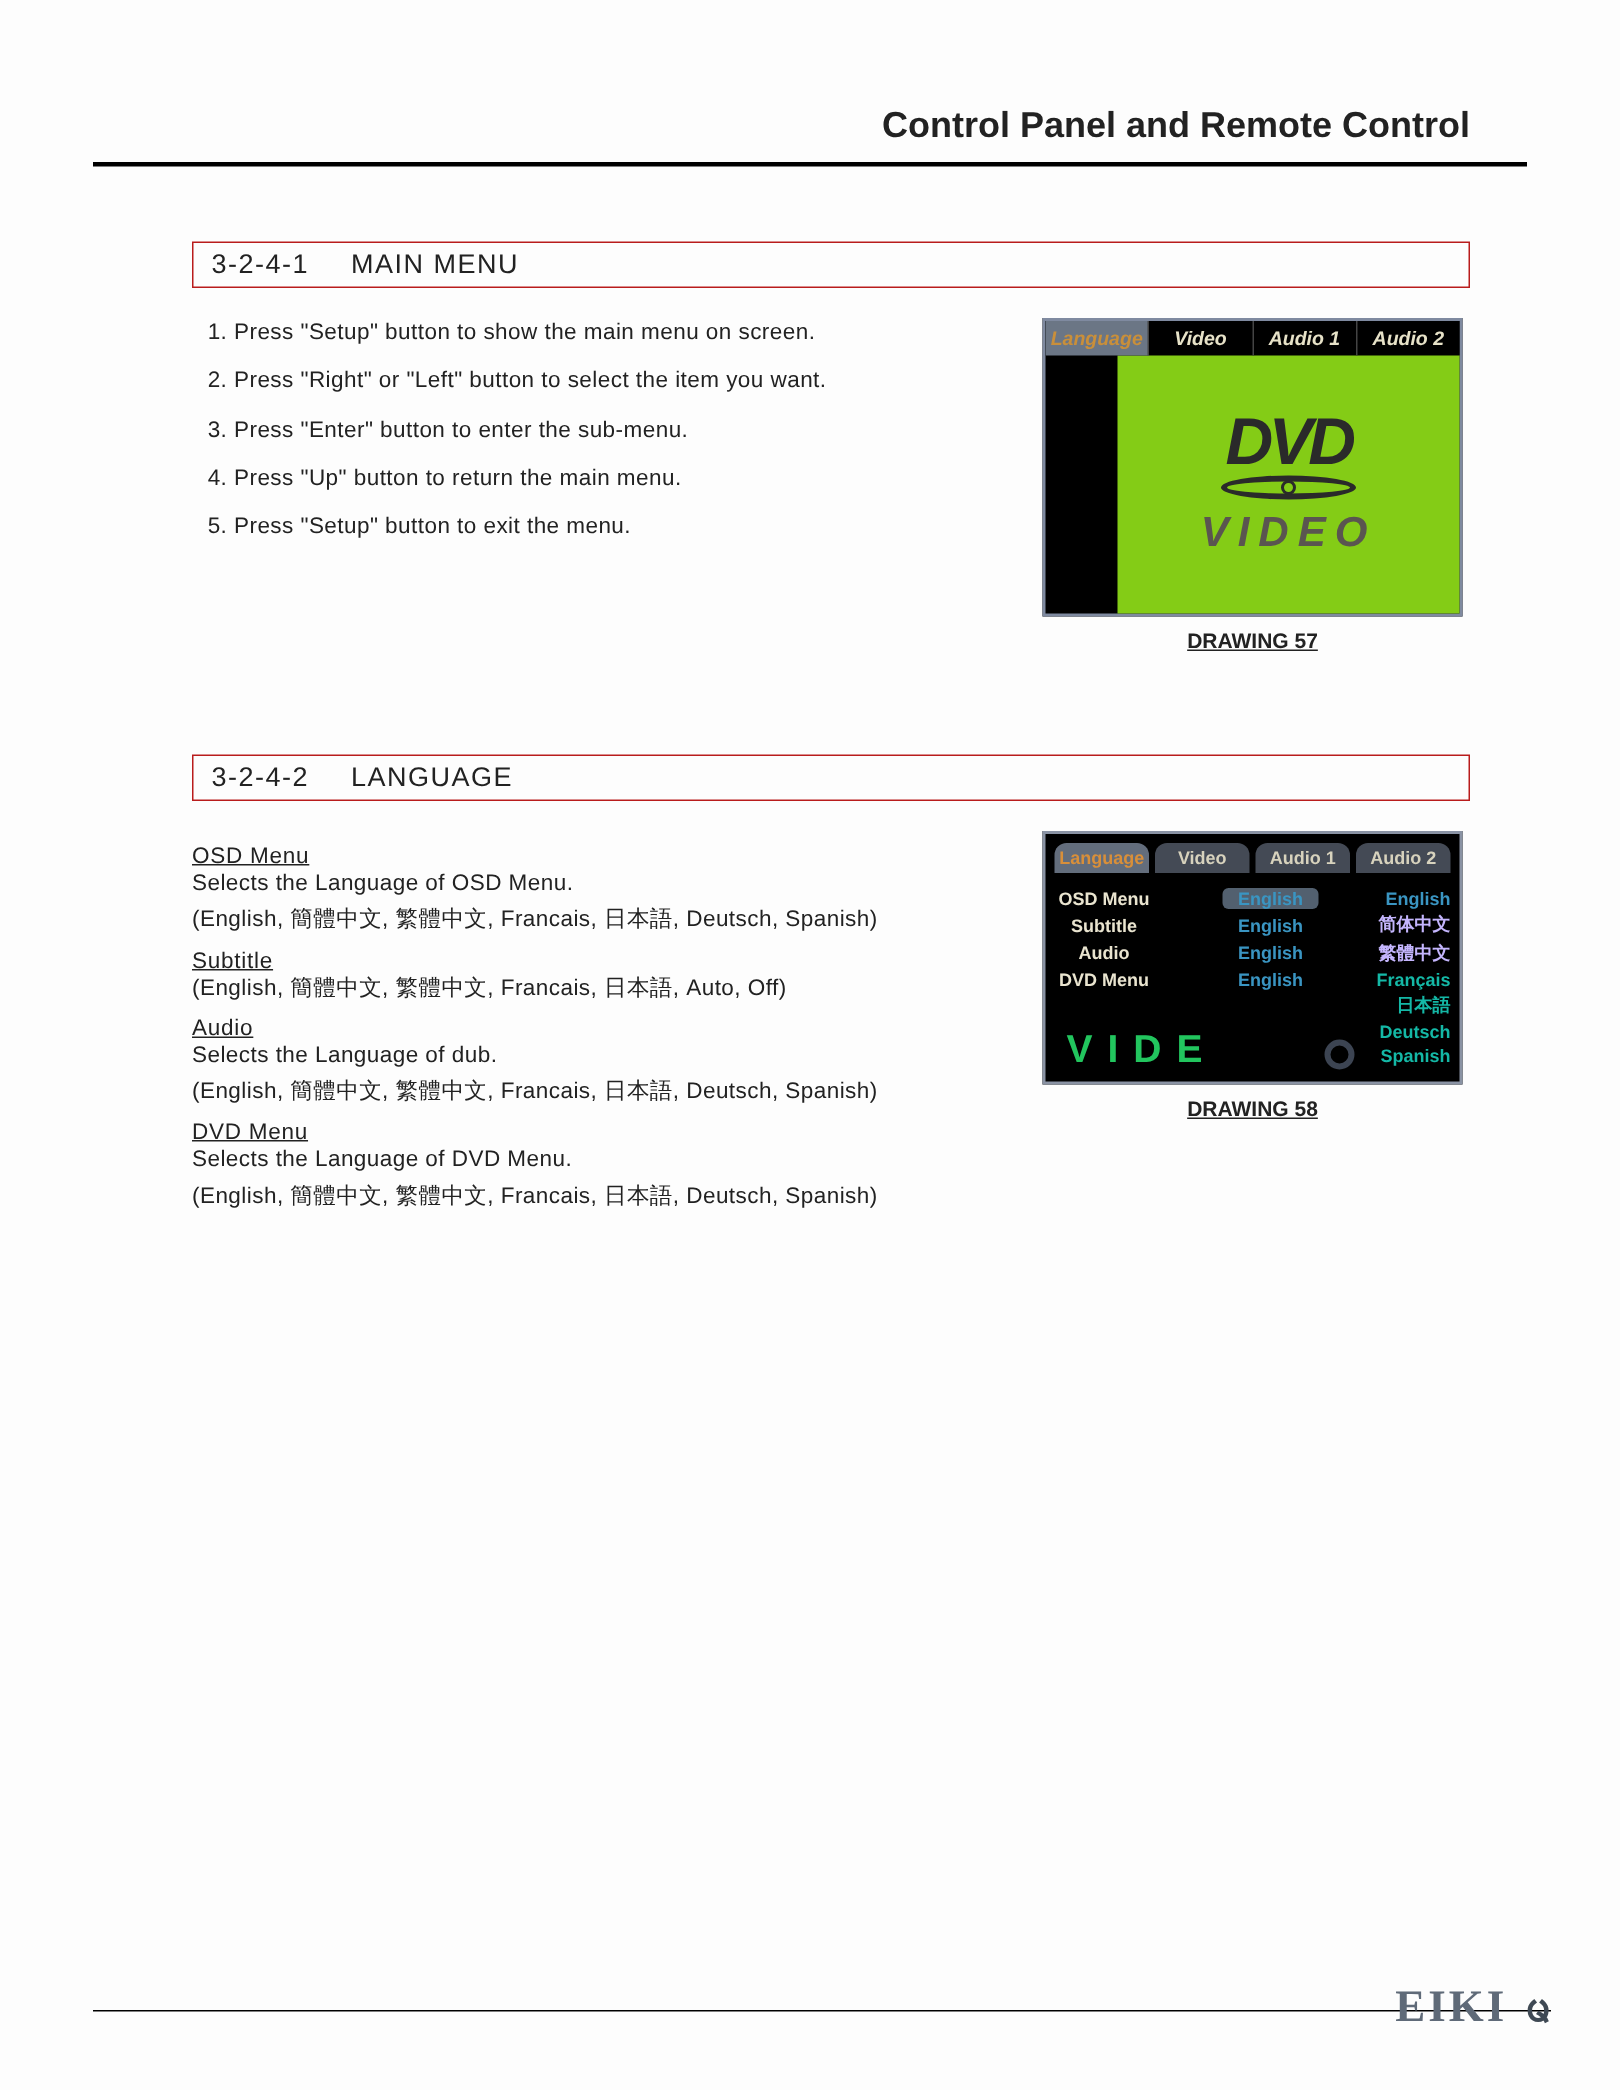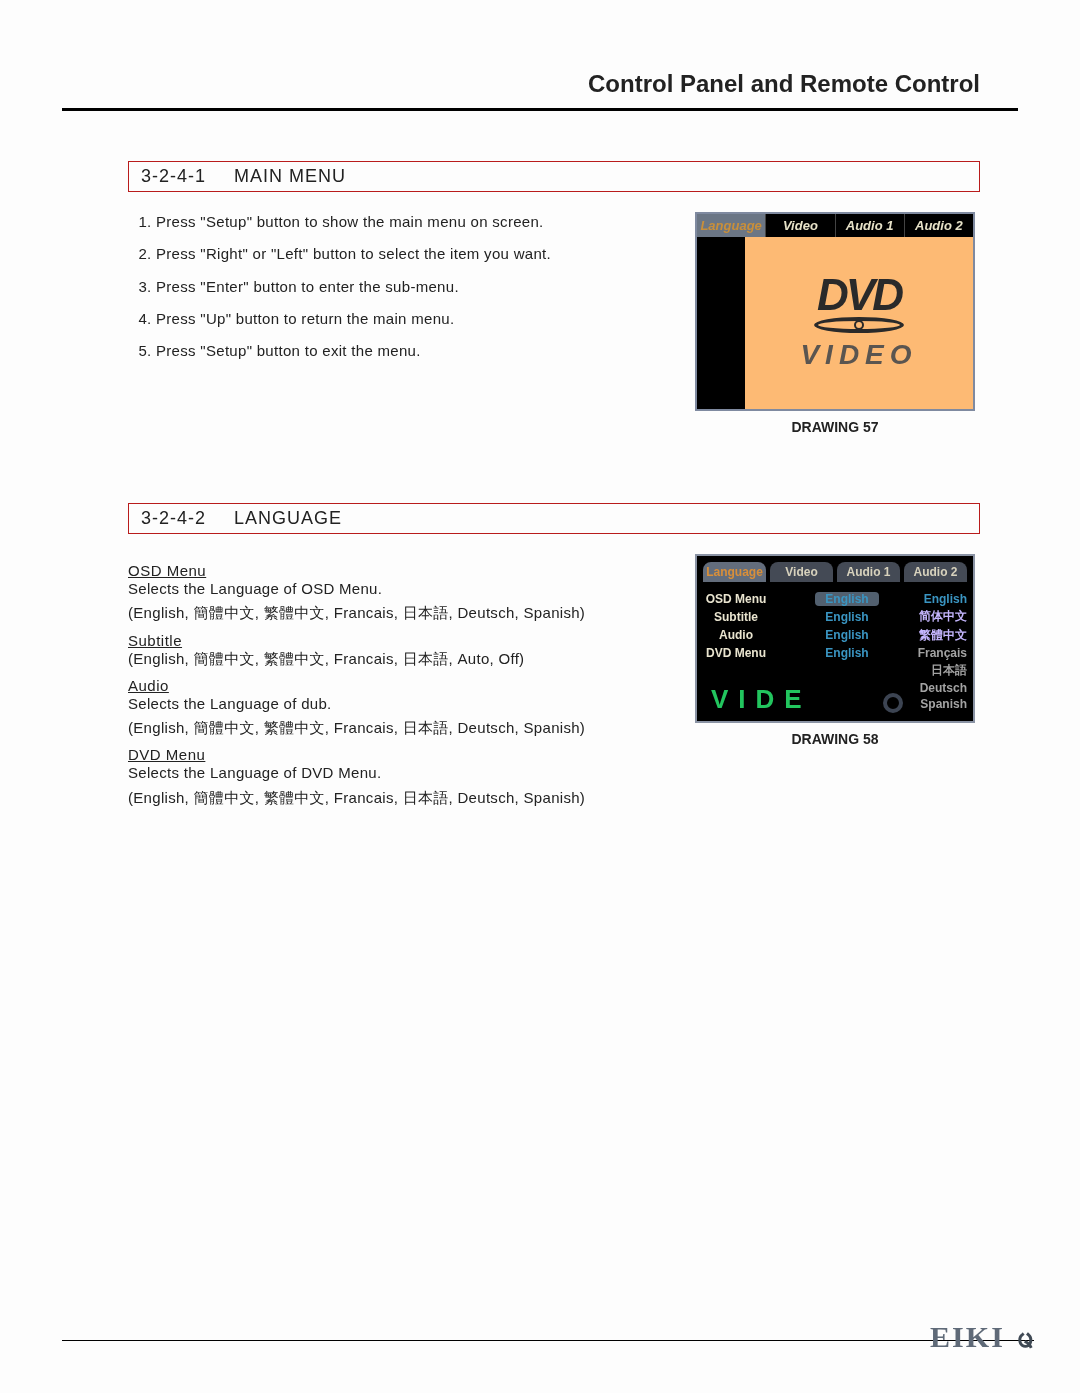--- a/index.html
+++ b/index.html
@@ -53,20 +53,21 @@
   }
   ol.steps {
     margin: 0 0 0 6px;
     padding: 0 0 0 22px;
     font-size: 15px;
     letter-spacing: 0.3px;
   }
   ol.steps li { margin-bottom: 12px; line-height: 1.35; }
   .caption {
     font-weight: bold;
+    text-decoration: underline;
     font-size: 14px;
     margin-top: 8px;
   }
   .section-gap { height: 68px; }
   .subhead {
     text-decoration: underline;
     font-size: 15px;
     letter-spacing: 0.5px;
     margin-top: 8px;
   }
@@ -98,21 +99,21 @@
     color: #e7e2c8;
     border-right: 1px solid #444;
   }
   .fig57 .tab:last-child { border-right: none; }
   .fig57 .tab.sel {
     color: #c98f3a;
     background: #6b7685;
   }
   .fig57 .logoarea {
     height: 172px;
-    background: #fdba74;
+    background: #84cc16;
     display: flex;
     flex-direction: column;
     align-items: center;
     justify-content: center;
     gap: 6px;
     margin-left: 48px;
   }
   .fig57 .dvdmark {
     color: #2a2a2a;
     font-weight: 900;
@@ -196,21 +197,21 @@
     margin-left: auto;
     display: flex;
     flex-direction: column;
     gap: 2px;
     font-size: 12px;
     font-weight: bold;
     text-align: right;
   }
   .fig58 .opt-hi { color: #3a95c2; }
   .fig58 .opt-or { color: #c4b5fd; text-align: right; }
-  .fig58 .opt-w  { color: #a3a3a3; }
+  .fig58 .opt-w  { color: #14b8a6; }
   .fig58 .ghost {
     position: absolute;
     left: 14px;
     bottom: 6px;
     letter-spacing: 10px;
     font-size: 26px;
     color: #22c55e;
     font-weight: 700;
   }
   .fig58 .ghostcircle {

